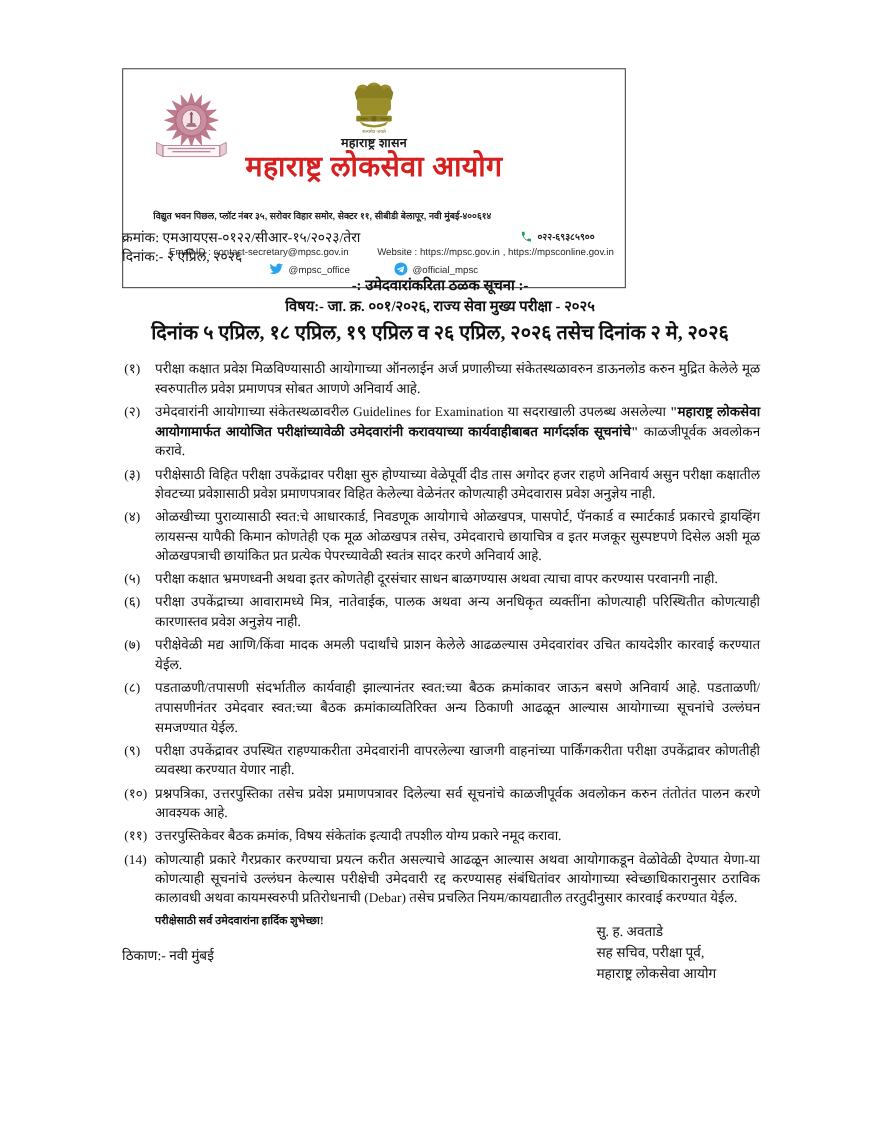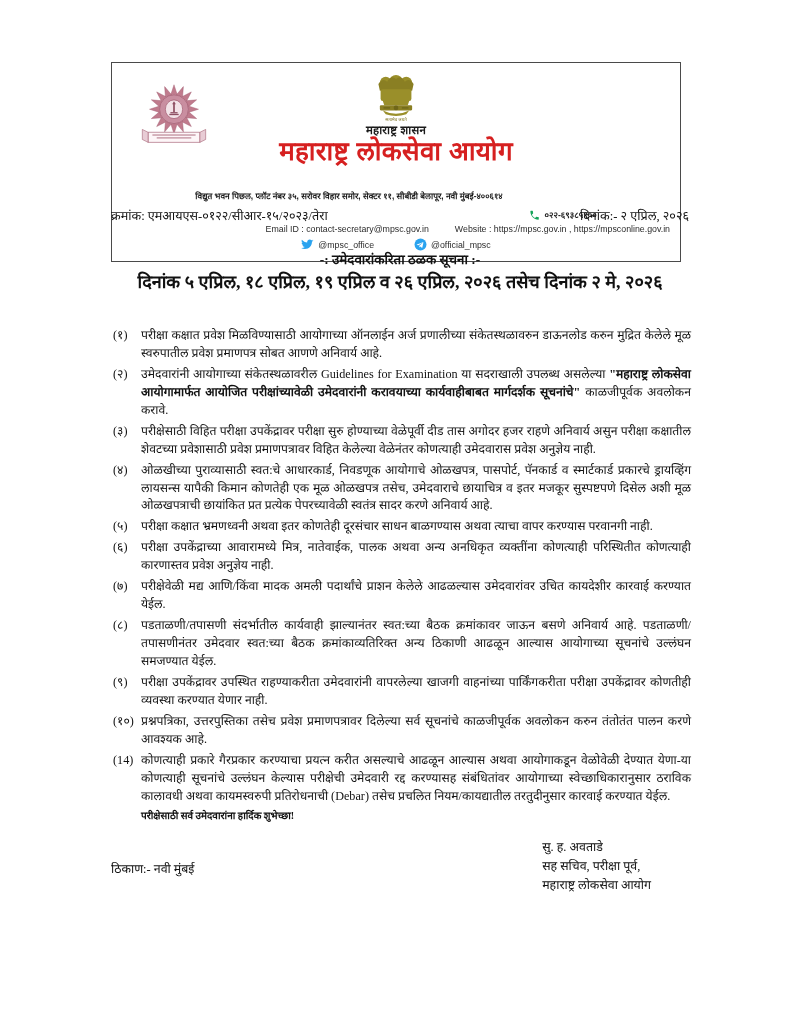--- a/index.html
+++ b/index.html
@@ -23,21 +23,21 @@
     padding: 0;
     background: #fff;
     position: relative;
   }
 
   
   .letterhead {
     position: absolute;
     left: 111px;
     top: 62px;
-    width: 570px;
+    width: 458px;
     box-sizing: border-box;
     border: 1.4px solid #4a4a4a;
     background: #fff;
     padding: 8px 10px 10px 10px;
   }
 
   .lh-top {
     position: relative;
     min-height: 80px;
   }
@@ -141,20 +141,21 @@
   
   .refrow {
     position: absolute;
     left: 111px;
     top: 207px;
     width: 578px;
     display: flex;
     justify-content: space-between;
     font-size: 12.6px;
     color: #111;
+    flex-direction: column;
   }
 
   
   .titleblock {
     position: absolute;
     left: 111px;
     top: 250px;
     width: 578px;
     text-align: center;
   }
@@ -332,20 +333,21 @@
     </div>
   </div>
 
   <div class="refrow">
     <span>क्रमांक: एमआयएस-०१२२/सीआर-१५/२०२३/तेरा</span>
     <span>दिनांक:- २ एप्रिल, २०२६</span>
   </div>
 
   <div class="titleblock">
     <div class="t-line1">-: उमेदवारांकरिता ठळक सूचना :-</div>
+    <div class="t-line2">विषय:- जा. क्र. ००१/२०२६, राज्य सेवा मुख्य परीक्षा - २०२५</div>
     <div class="t-line3">दिनांक ५ एप्रिल, १८ एप्रिल, १९ एप्रिल व २६ एप्रिल, २०२६ तसेच दिनांक २ मे, २०२६</div>
   </div>
 
   <div class="bodylist">
 
     <div class="clause">
       <div class="cl-num">(१)</div>
       <div class="cl-txt">परीक्षा कक्षात प्रवेश मिळविण्यासाठी आयोगाच्या ऑनलाईन अर्ज प्रणालीच्या संकेतस्थळावरुन डाऊनलोड करुन मुद्रित केलेले मूळ स्वरुपातील प्रवेश प्रमाणपत्र सोबत आणणे अनिवार्य आहे.</div>
     </div>
 
@@ -387,20 +389,24 @@
     <div class="clause">
       <div class="cl-num">(९)</div>
       <div class="cl-txt">परीक्षा उपकेंद्रावर उपस्थित राहण्याकरीता उमेदवारांनी वापरलेल्या खाजगी वाहनांच्या पार्किंगकरीता परीक्षा उपकेंद्रावर कोणतीही व्यवस्था करण्यात येणार नाही.</div>
     </div>
 
     <div class="clause">
       <div class="cl-num">(१०)</div>
       <div class="cl-txt">प्रश्नपत्रिका, उत्तरपुस्तिका तसेच प्रवेश प्रमाणपत्रावर दिलेल्या सर्व सूचनांचे काळजीपूर्वक अवलोकन करुन तंतोतंत पालन करणे आवश्यक आहे.</div>
     </div>
 
+    <div class="clause">
+      <div class="cl-num">(११)</div>
+      <div class="cl-txt">उत्तरपुस्तिकेवर बैठक क्रमांक, विषय संकेतांक इत्यादी तपशील योग्य प्रकारे नमूद करावा.</div>
+    </div>
 
     <div class="clause">
       <div class="cl-num">(14)</div>
       <div class="cl-txt"><span>कोणत्याही प्रकारे गैरप्रकार करण्याचा प्रयत्न करीत असल्याचे आढळून आल्यास अथवा आयोगाकडून वेळोवेळी देण्यात येणा-या कोणत्याही सूचनांचे उल्लंघन केल्यास परीक्षेची उमेदवारी रद्द करण्यासह संबंधितांवर आयोगाच्या स्वेच्छाधिकारानुसार ठराविक कालावधी अथवा कायमस्वरुपी प्रतिरोधनाची </span><span class="latin">(Debar)</span><span> तसेच प्रचलित नियम/कायद्यातील तरतुदीनुसार कारवाई करण्यात येईल.</span></div>
     </div>
 
     <div class="wish">परीक्षेसाठी सर्व उमेदवारांना हार्दिक शुभेच्छा!</div>
   </div>
 
   <div class="sigrow">

